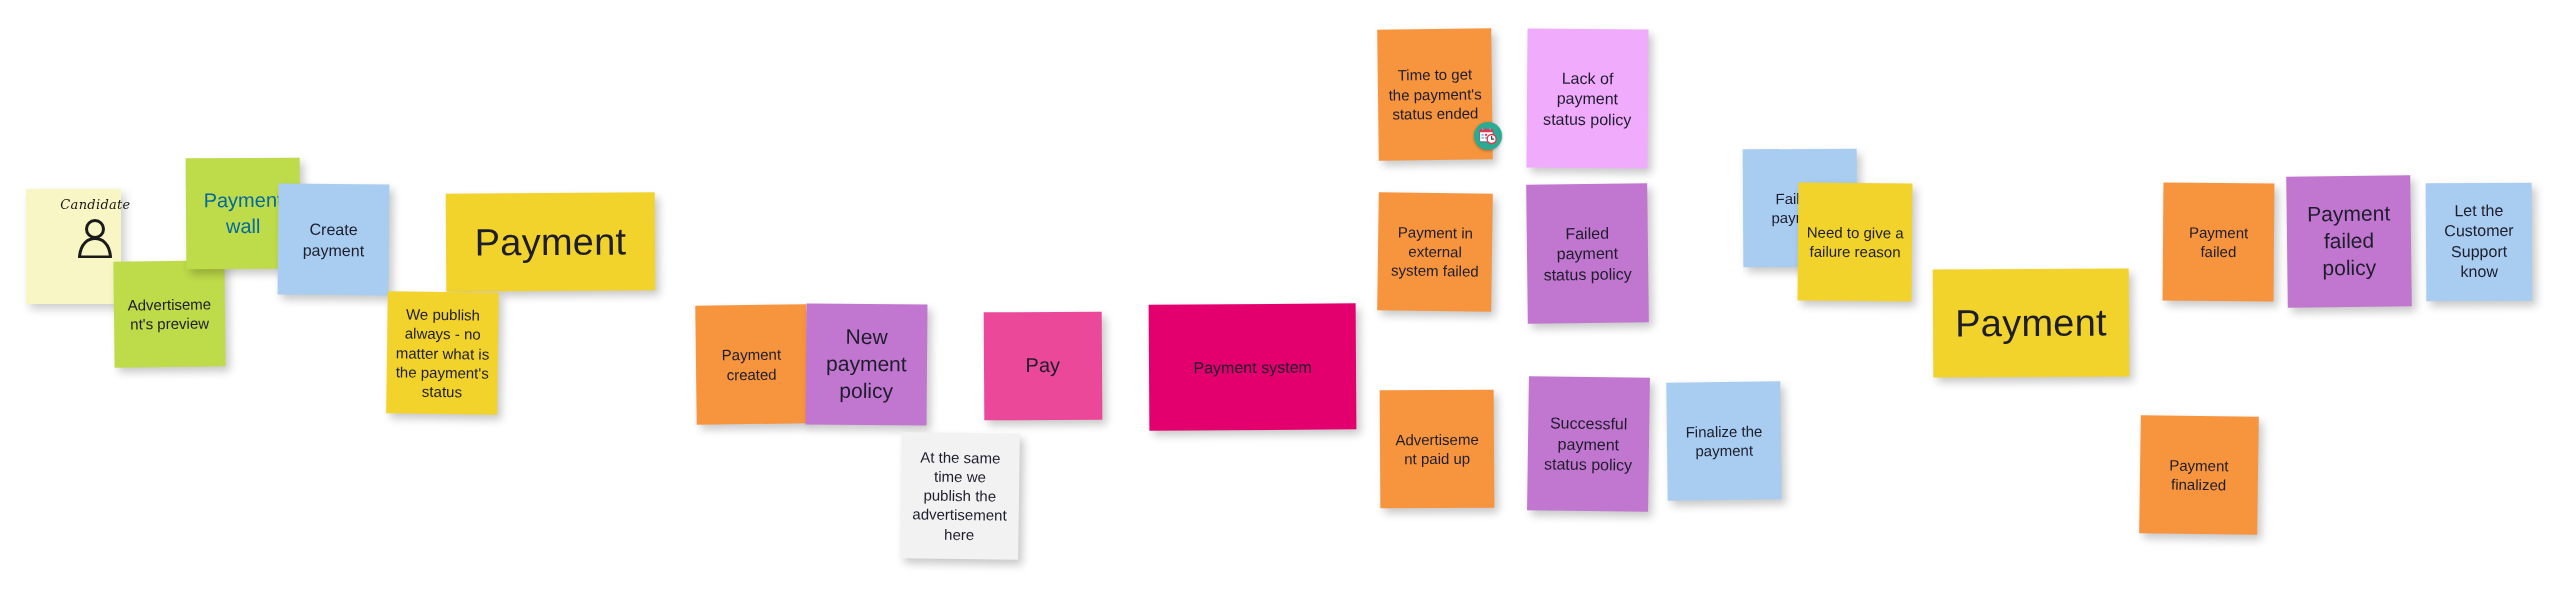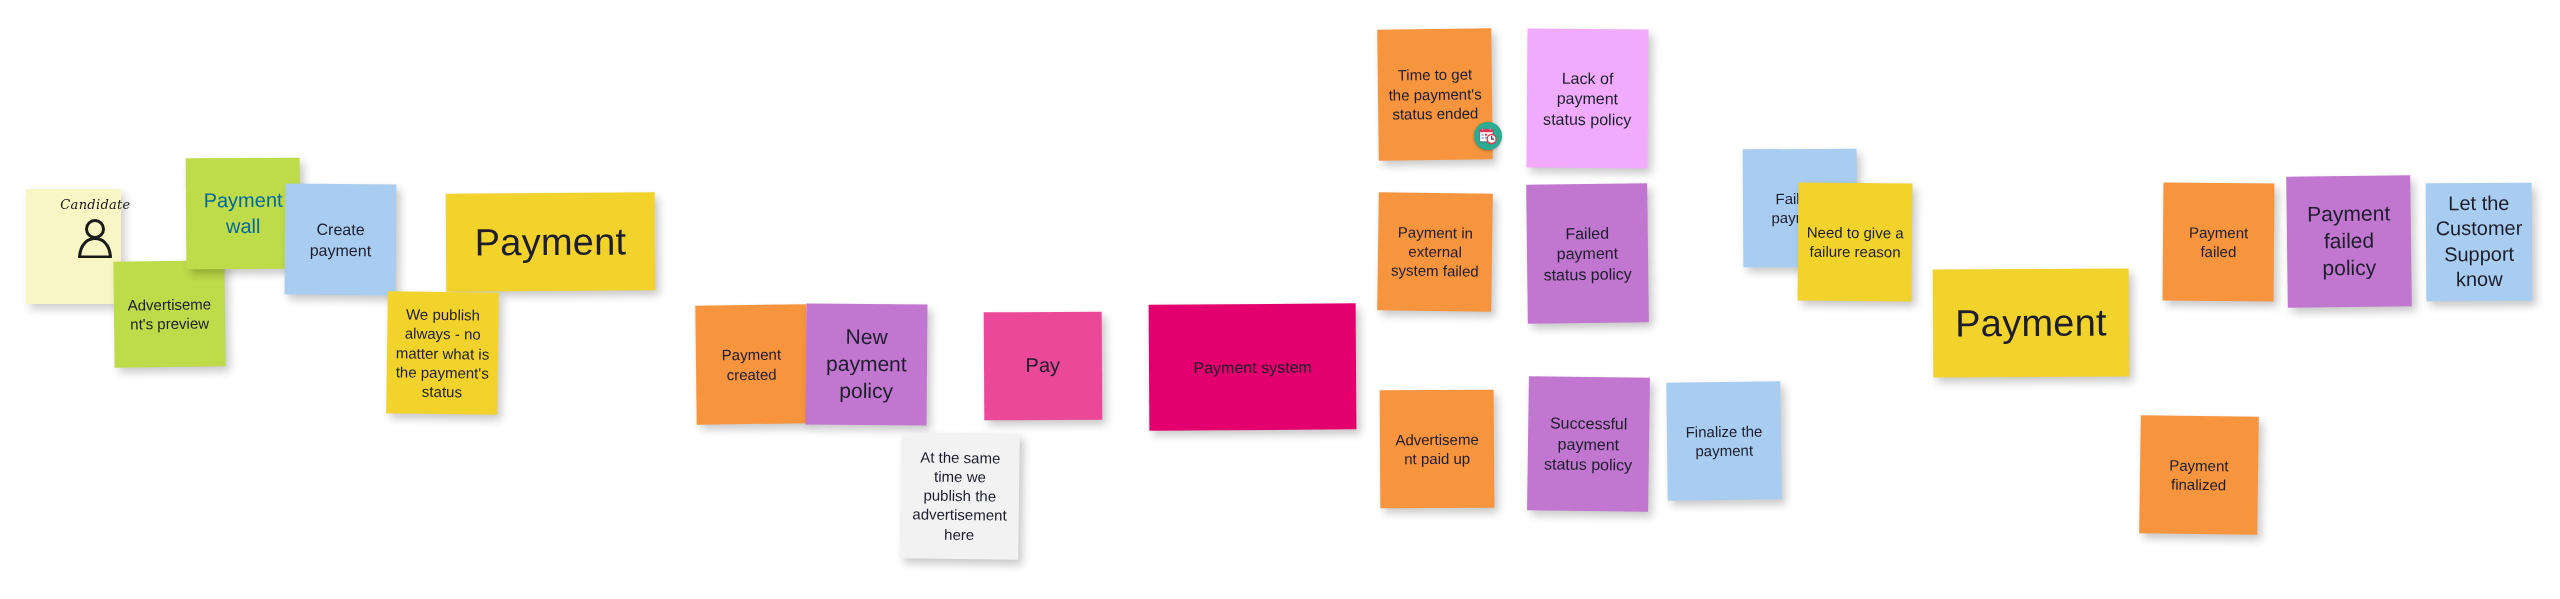--- a/index.html
+++ b/index.html
@@ -91,21 +91,21 @@
         <circle cx="20" cy="13" r="8.5" fill="none" stroke="#1a1a1a" stroke-width="3"></circle>
         <path d="M4.5 41 C5.5 27.5 13 22.5 20 22.5 C27 22.5 34.5 27.5 35.5 41 Z" fill="none" stroke="#1a1a1a" stroke-width="3" stroke-linejoin="round"></path>
       </svg>
     </div>
   </div>
 
   <div id="notes-layer">
       <div class="note tiny r-a" style="left: 114.286px; top: 261.224px; width: 111.02px; height: 106.122px; background: rgb(190, 219, 73); color: rgb(29, 29, 44); font-size: 15.0244px;">Advertiseme
 nt's preview</div>
       <div class="note small r-c" style="left: 186.122px; top: 158.367px; width: 114.286px; height: 111.02px; background: rgb(190, 219, 73); color: #0369a1; font-size: 20px; text-align: center;">Payment wall</div>
-      <div class="note small r-d" style="left: 285px; top: 184.49px; width: 111.02px; height: 111.02px; background: rgb(168, 205, 240); color: rgb(29, 29, 44); font-size: 16.026px;">Create
+      <div class="note small r-d" style="left: 278px; top: 184.49px; width: 111.02px; height: 111.02px; background: rgb(168, 205, 240); color: rgb(29, 29, 44); font-size: 16.026px;">Create
 payment</div>
       <div class="note big r-c" style="left: 445.714px; top: 192.653px; width: 208.98px; height: 97.9592px; background: rgb(242, 211, 44); color: rgb(29, 29, 44); font-size: 38.0619px;">Payment</div>
       <div class="note tiny r-b" style="left: 386.939px; top: 292.245px; width: 111.02px; height: 122.449px; background: rgb(242, 211, 44); color: rgb(29, 29, 44); font-size: 15.0244px;">We publish always - no matter what is the payment's status</div>
       <div class="note tiny r-a" style="left: 695.51px; top: 305.306px; width: 111.02px; height: 119.184px; background: rgb(247, 148, 62); color: rgb(29, 29, 44); font-size: 15.0244px;">Payment
 created</div>
       <div class="note medium r-d" style="left: 806px; top: 303.673px; width: 120.816px; height: 120.816px; background: rgb(193, 118, 207); color: rgb(29, 29, 44); font-size: 21.0342px;">New
 payment
 policy</div>
       <div class="note small r-c" style="left: 984.49px; top: 311.837px; width: 117.551px; height: 107.755px; background: #ec4899; color: rgb(29, 29, 44); font-size: 20px; text-align: right;">Pay</div>
       <div class="note tiny r-b" style="left: 901.224px; top: 432.653px; width: 117.551px; height: 125.714px; background: rgb(242, 242, 242); color: rgb(29, 29, 44); font-size: 15.0244px;">At the same time we publish the advertisement here</div>
@@ -121,21 +121,21 @@
 nt paid up</div>
       <div class="note small r-b" style="left: 1528.16px; top: 377.143px; width: 120.816px; height: 133.878px; background: rgb(193, 118, 207); color: rgb(29, 29, 44); font-size: 16.026px;">Successful payment status policy</div>
       <div class="note tiny r-a" style="left: 1666.94px; top: 382.041px; width: 114.286px; height: 117.551px; background: rgb(168, 205, 240); color: rgb(29, 29, 44); font-size: 15.0244px;">Finalize the
 payment</div>
       <div class="note big r-c" style="left: 1933.06px; top: 269.388px; width: 195.918px; height: 107.755px; background: rgb(242, 211, 44); color: rgb(29, 29, 44); font-size: 38.0619px;">Payment</div>
       <div class="note tiny r-d" style="left: 2163.27px; top: 182.857px; width: 111.02px; height: 117.551px; background: rgb(247, 148, 62); color: rgb(29, 29, 44); font-size: 15.0244px;">Payment
 failed</div>
       <div class="note medium r-a" style="left: 2287.35px; top: 176.327px; width: 124.082px; height: 130.612px; background: rgb(193, 118, 207); color: rgb(29, 29, 44); font-size: 21.0342px;">Payment
 failed
 policy</div>
-      <div class="note tiny r-c" style="left: 2426.12px; top: 182.857px; width: 106.122px; height: 117.551px; background: rgb(168, 205, 240); color: rgb(29, 29, 44); font-size: 20px;">Let the Customer Support know</div>
+      <div class="note tiny r-c" style="left: 2426.12px; top: 182.857px; width: 106.122px; height: 117.551px; background: rgb(168, 205, 240); color: rgb(29, 29, 44); font-size: 16px;">Let the Customer Support know</div>
       <div class="note tiny r-b" style="left: 2140.41px; top: 416.327px; width: 117.551px; height: 117.551px; background: rgb(247, 148, 62); color: rgb(29, 29, 44); font-size: 15.0244px;">Payment
 finalized</div>
     </div>
 
   <div id="badges-layer">
       <div class="badge" style="left: 1474.29px; top: 122.449px;">
         <svg width="20" height="20" viewBox="0 0 24 24" aria-hidden="true">
           <rect x="2" y="4" width="16" height="15" rx="1.5" fill="#ffffff" stroke="#5b5b7a" stroke-width="1"></rect>
           <rect x="2" y="4" width="16" height="3.6" rx="1.5" fill="#e3344f"></rect>
           <rect x="4.6" y="2.2" width="1.8" height="3.2" rx="0.8" fill="#8d94a8"></rect>

